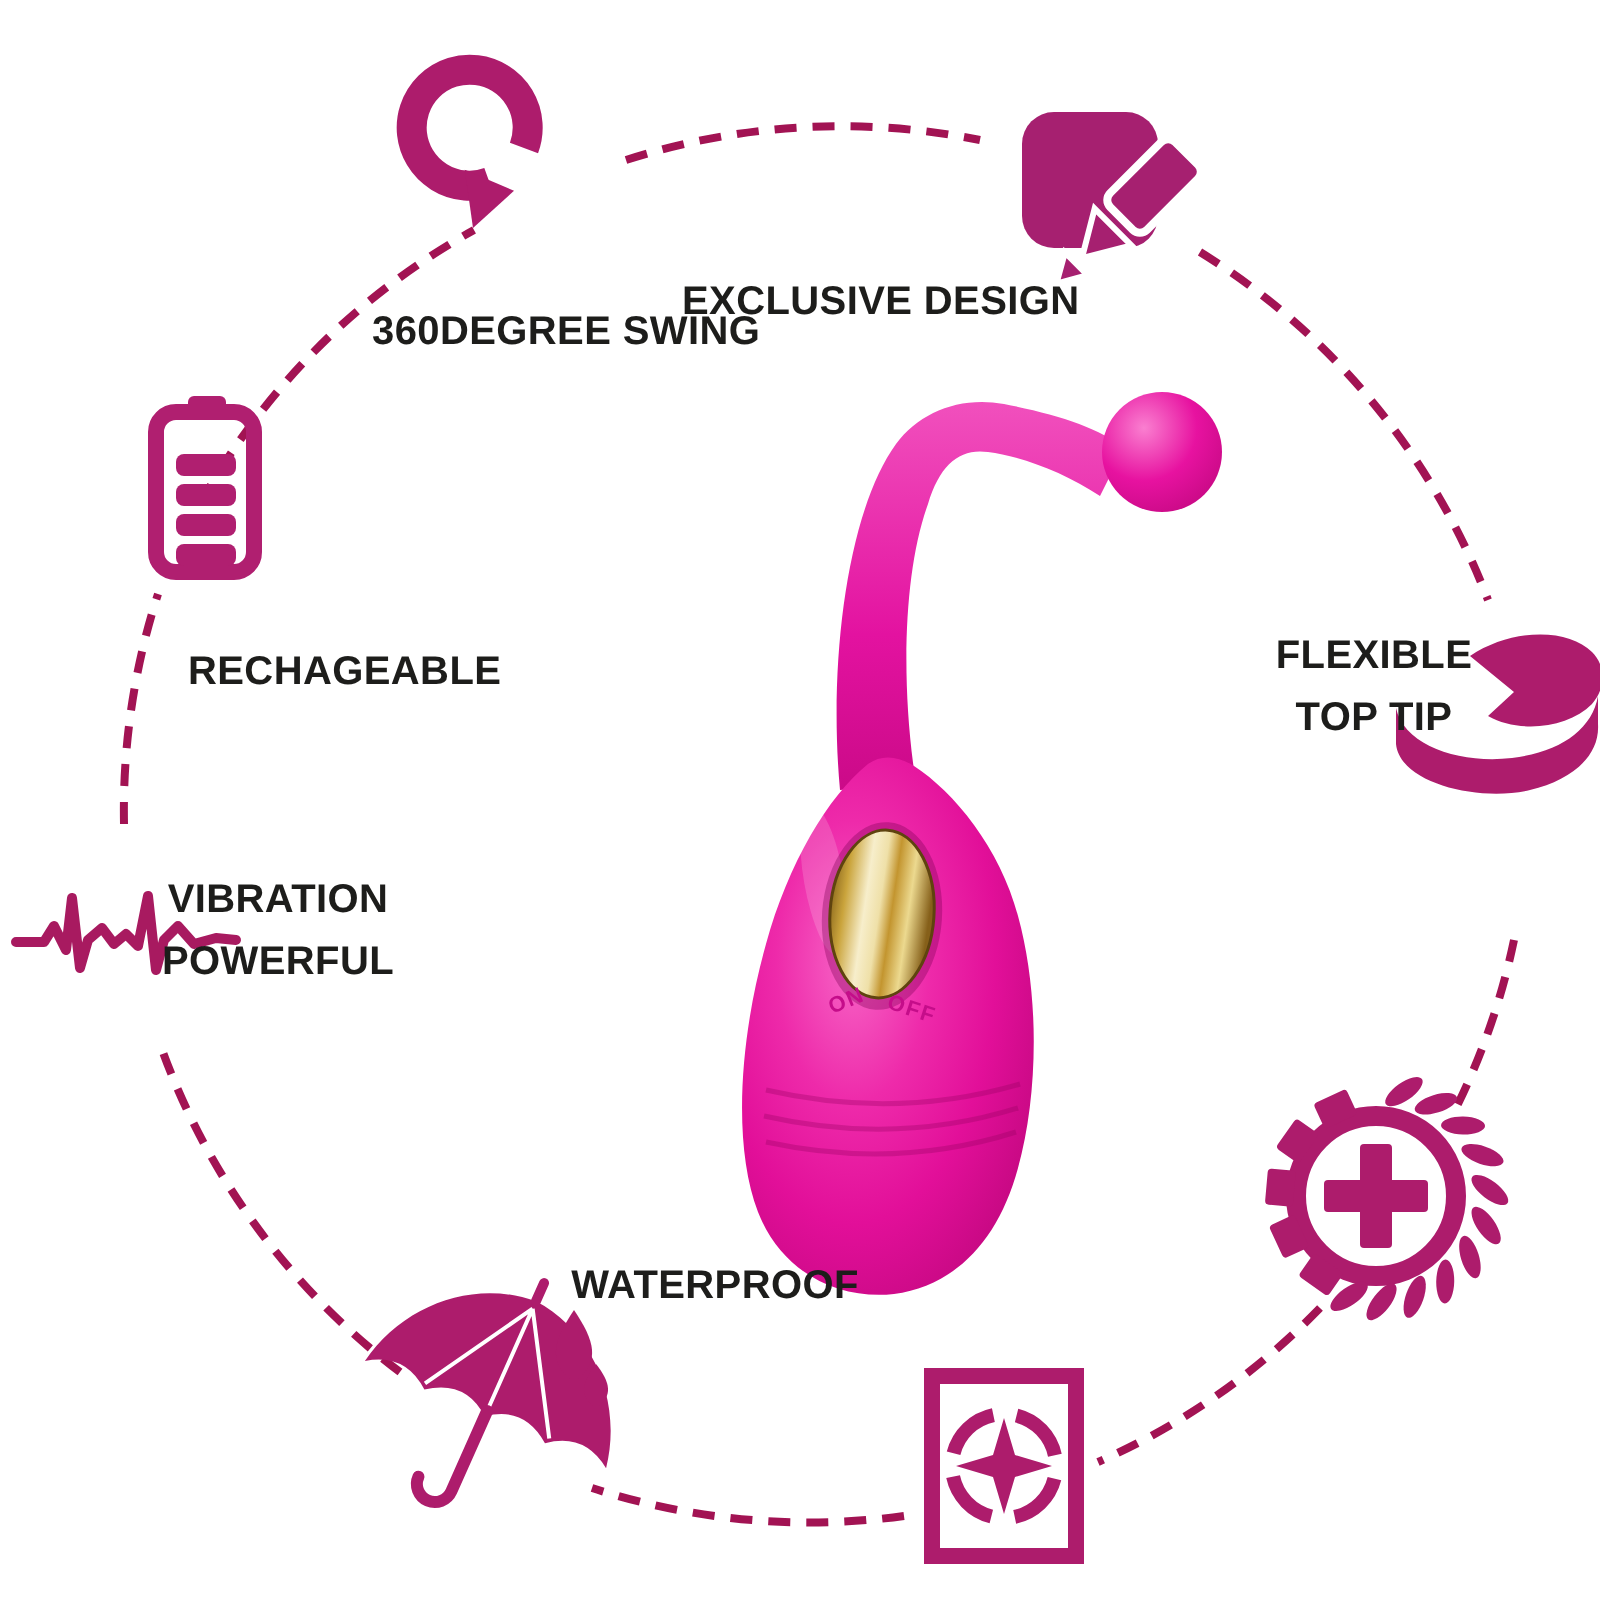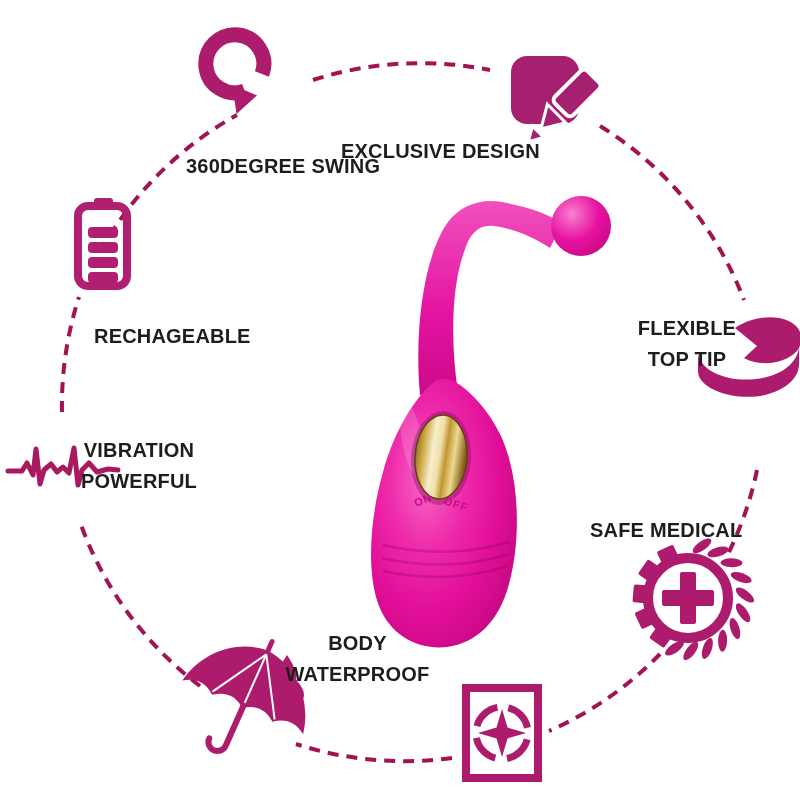--- a/index.html
+++ b/index.html
@@ -211,22 +211,20 @@
   <div>FLEXIBLE</div>
   <div>TOP TIP</div>
 </div>
 
 <div class="label center" style="left:77px;top:408px;width:124px">
   <div>VIBRATION</div>
   <div>POWERFUL</div>
 </div>
 
 <div class="label center" style="left:590px;top:488px;width:145px">
-  <div>SAFE MEDICAL</div>
 </div>
 
 <div class="label center" style="left:285px;top:601px;width:145px">
-  <div>BODY</div>
   <div>WATERPROOF</div>
 </div>
 
 
 </div>
 
 </body></html>

